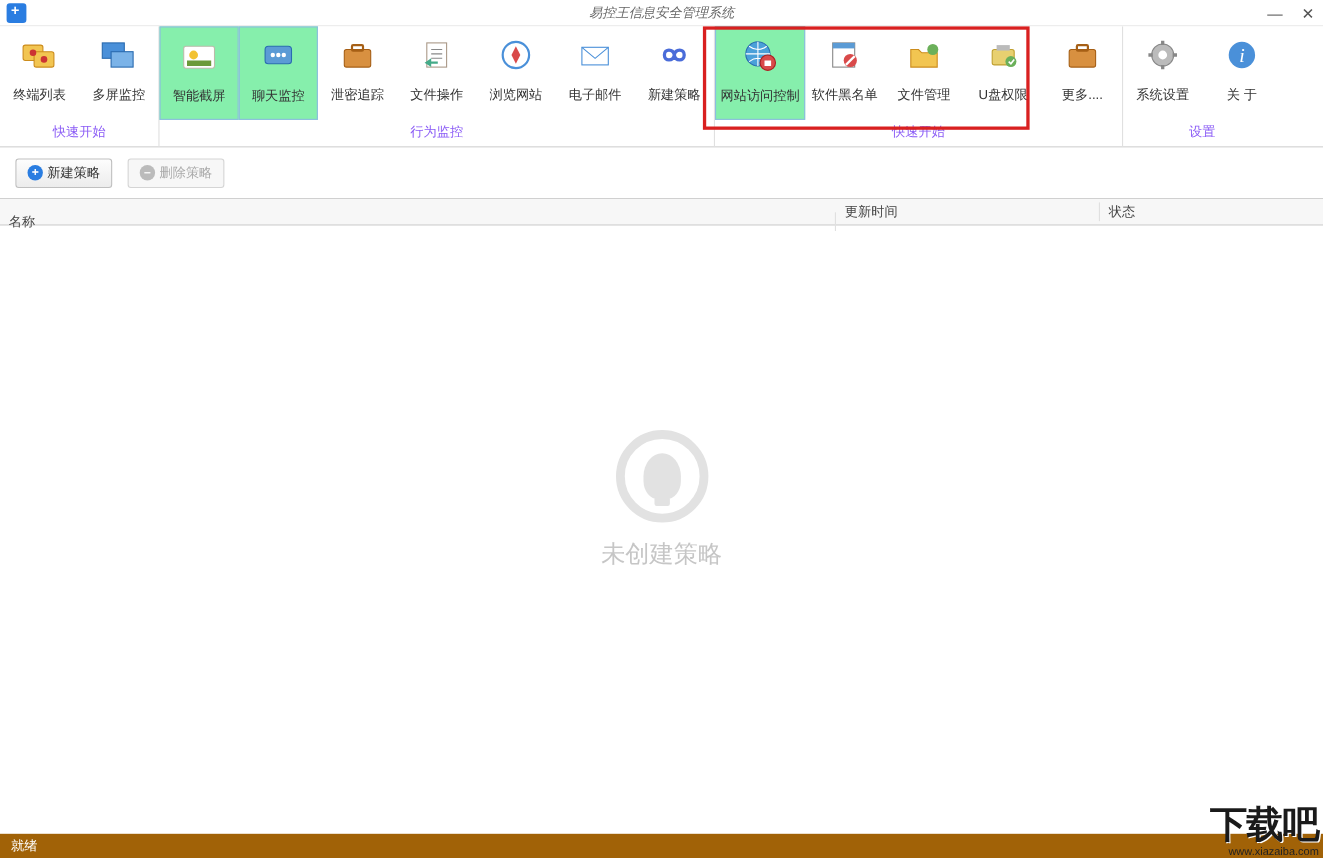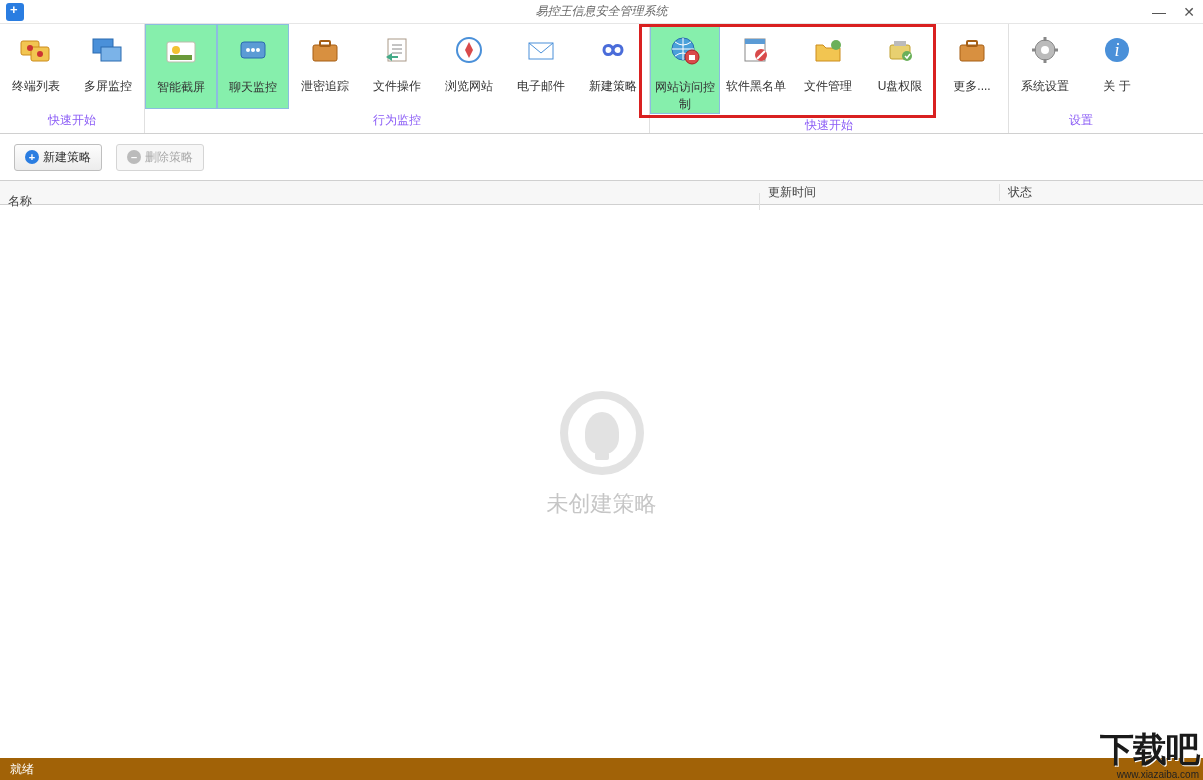--- a/index.html
+++ b/index.html
@@ -322,21 +322,21 @@
             </svg>
         </div>
         <div class="lbl">新建策略</div>
       </div>
     </div>
     <div class="ribbon-group-label">行为监控</div>
   </div>
 
   <div class="ribbon-group">
     <div class="ribbon-items">
-      <div class="ribbon-btn selected" style="width:70px">
+      <div class="ribbon-btn selected" style="width:82px">
         <div class="icon">
           <svg width="34" height="30">
               <circle cx="15" cy="13" r="11" fill="#4aa0d9" stroke="#2a6bb0"></circle>
               <path d="M4 13 L26 13 M15 2 L15 24 M7 6 Q15 12 23 6 M7 20 Q15 14 23 20" stroke="#fff" stroke-width="1" fill="none"></path>
               <circle cx="24" cy="21" r="7" fill="#d94a4a" stroke="#a22"></circle>
               <rect x="21" y="19" width="6" height="5" fill="#fff"></rect>
             </svg>
         </div>
         <div class="lbl">网站访问控制</div>
       </div>

